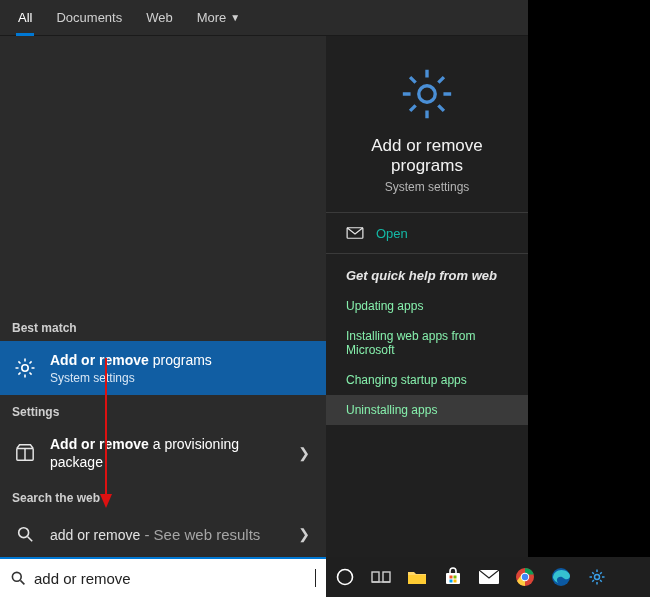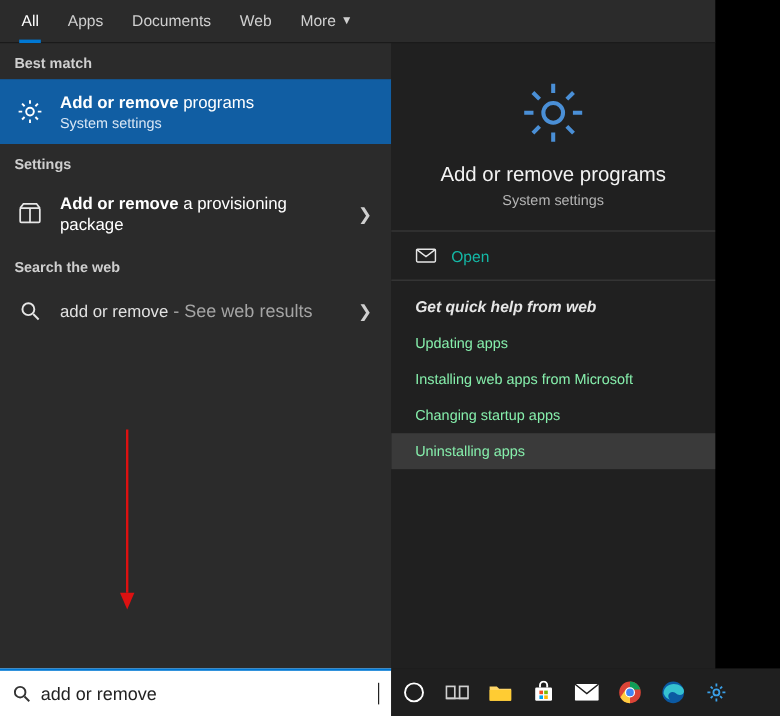--- a/index.html
+++ b/index.html
@@ -1,29 +1,29 @@
 <!DOCTYPE html>
 <html><head>
 <meta charset="utf-8">
 <style>
   * { box-sizing: border-box; margin: 0; padding: 0; }
   html, body { width: 650px; height: 597px; overflow: hidden; font-family: "Segoe UI", Arial, sans-serif; background: #000; }
-  .root { width: 596px; height: 597px; position: relative; background: #1e1e1e; }
+  .root { width: 528px; height: 597px; position: relative; background: #1e1e1e; }
 
   
   .tabs { height: 36px; background: #2b2b2b; display: flex; align-items: center; padding: 0 6px; border-bottom: 1px solid #1a1a1a; }
   .tab { color: #d0d0d0; font-size: 13px; padding: 0 12px; height: 36px; display: flex; align-items: center; cursor: pointer; position: relative; }
   .tab.active { color: #fff; }
   .tab.active::after { content: ""; position: absolute; left: 10px; right: 10px; bottom: 0; height: 3px; background: #0078d4; }
   .tab .caret { margin-left: 4px; font-size: 10px; }
 
   .body { display: flex; height: calc(597px - 36px - 40px); }
 
   
-  .left { width: 326px; background: #2b2b2b; color: #e6e6e6; display: flex; flex-direction: column; overflow: hidden; position: relative; }
+  .left { width: 326px; background: #2b2b2b; color: #e6e6e6; display: flex; flex-direction: column; overflow: hidden; position: relative; justify-content: flex-end; }
   .section-label { font-size: 12px; font-weight: 600; color: #cfcfcf; padding: 10px 12px 6px; }
 
   .result { display: flex; align-items: center; padding: 10px 12px; gap: 12px; }
   .result.selected { background: #115ea3; }
   .result-icon { width: 26px; height: 26px; display: flex; align-items: center; justify-content: center; flex-shrink: 0; }
   .result-text { flex: 1; min-width: 0; }
   .result-title { font-size: 14px; color: #fff; line-height: 18px; }
   .result-title b { font-weight: 600; }
   .result-sub { font-size: 12px; color: #c9c9c9; margin-top: 2px; }
   .result.selected .result-sub { color: #d9e7f5; }
@@ -63,23 +63,20 @@
 </style>
 </head>
 <body>
 <div class="root">
 
 <div class="tabs">
   <div class="tab active">
         <span>All</span>
       </div>
   <div class="tab">
-        <span>Apps</span>
-      </div>
-  <div class="tab">
         <span>Documents</span>
       </div>
   <div class="tab">
         <span>Web</span>
       </div>
   <div class="tab">
     <span>More</span>
     <span class="caret">▼</span>
   </div>
 </div>

